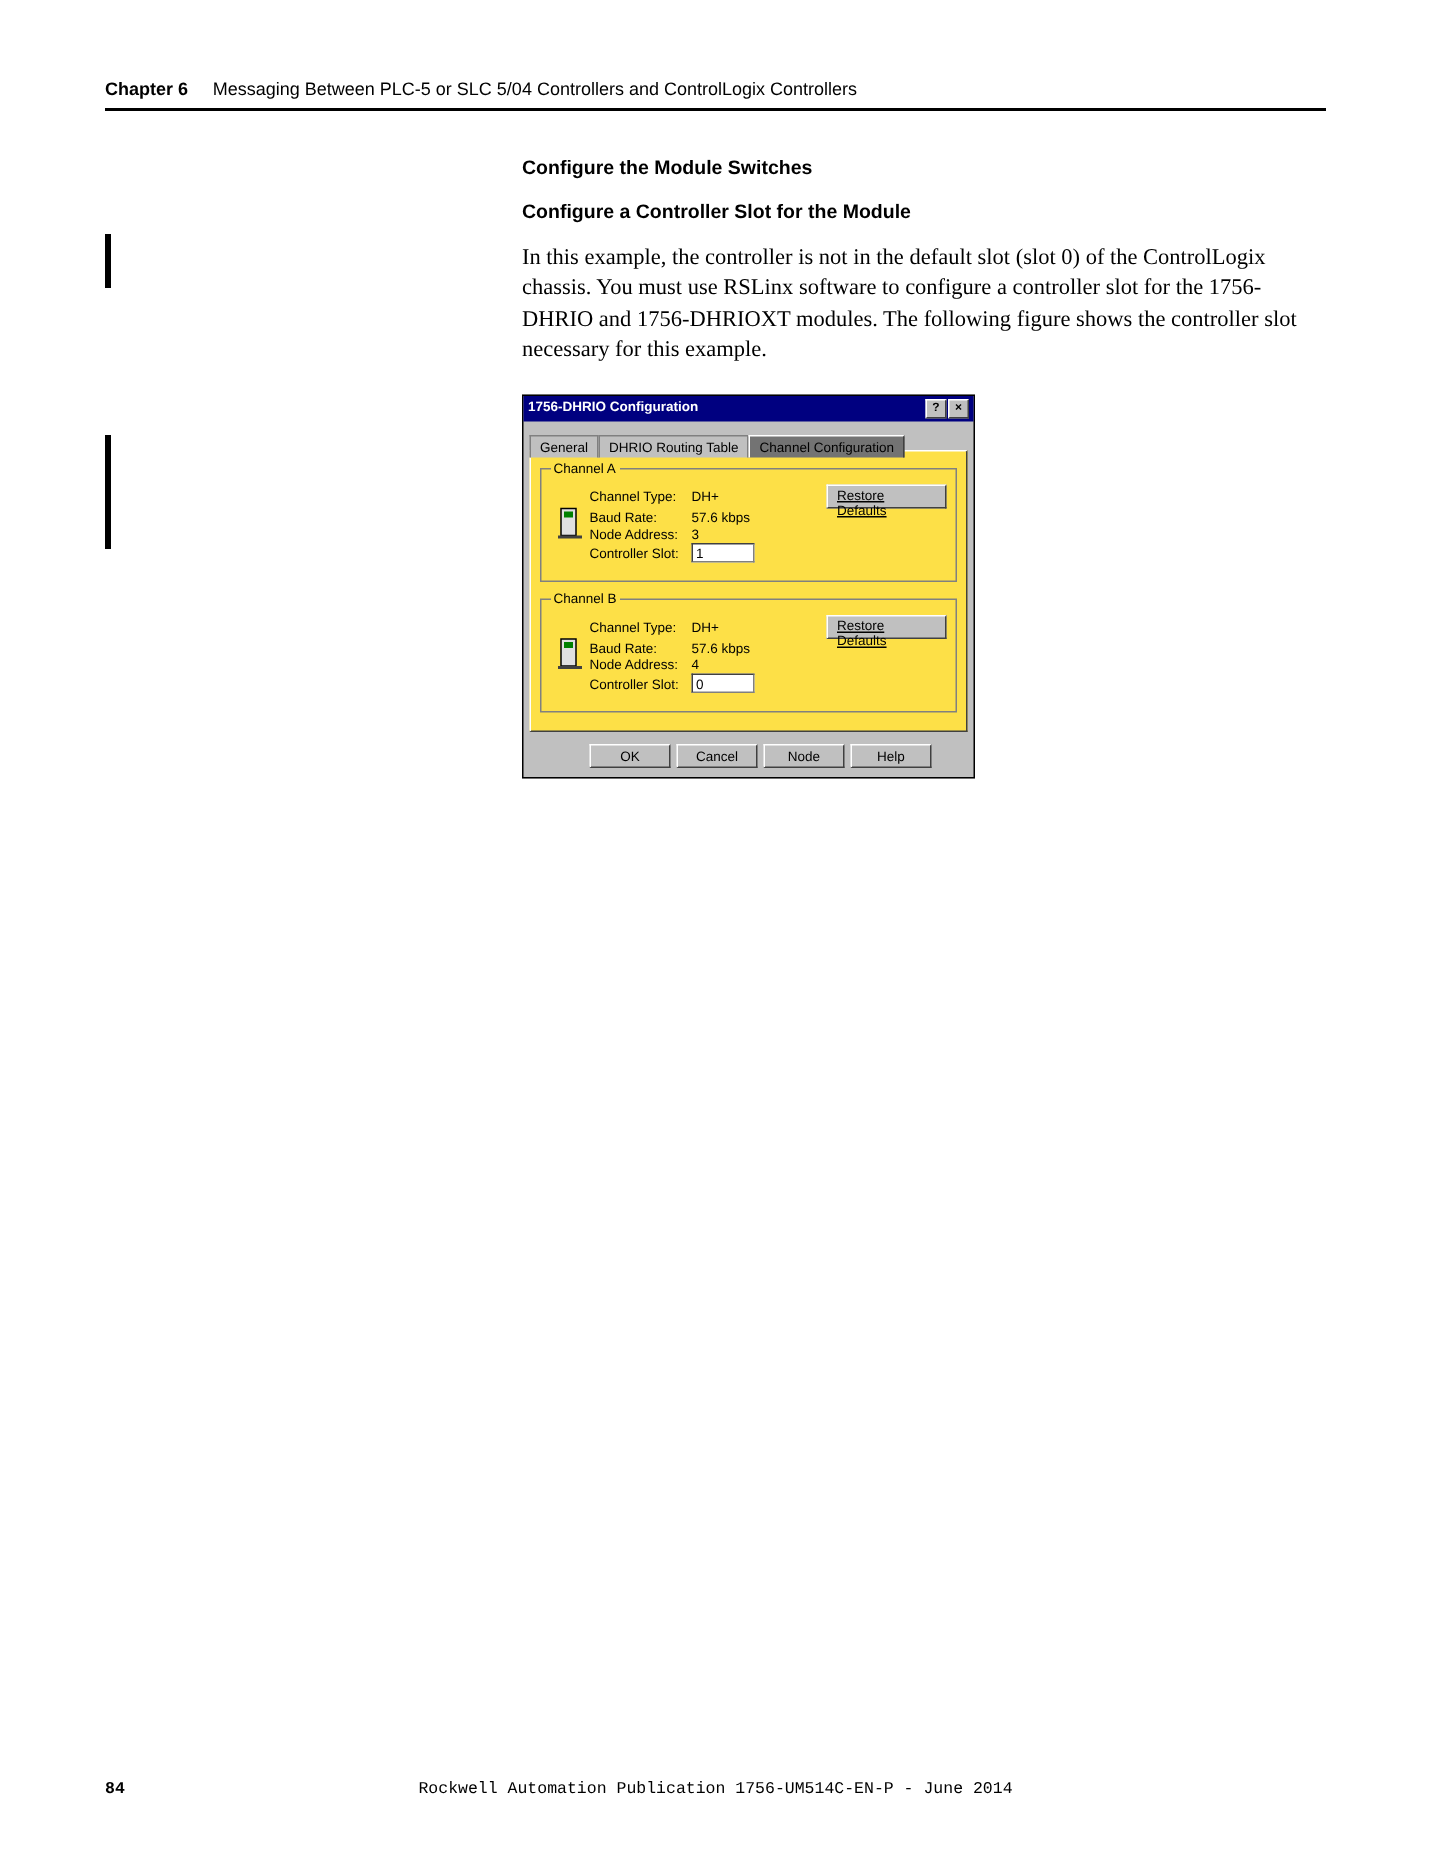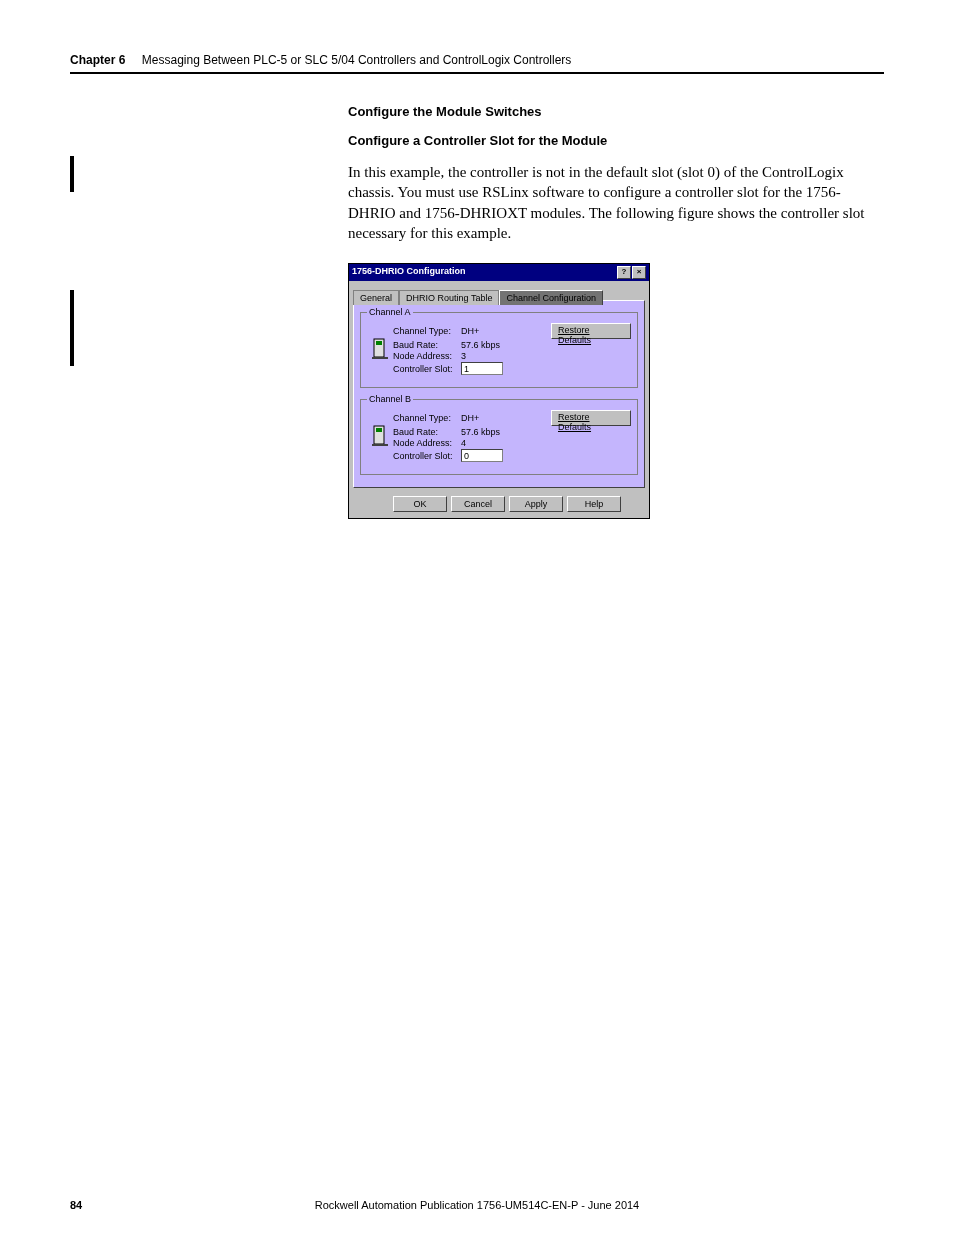--- a/index.html
+++ b/index.html
@@ -99,21 +99,21 @@
   .tab.active {
     background: #737373;
     border-color: #fff #404040 #c0c0c0 #fff;
     z-index: 2;
   }
   .tabpanel {
     border: 1px solid #fff;
     border-right-color:#404040; border-bottom-color:#404040;
     margin: 0 4px 4px 4px;
     padding: 6px;
-    background: #c4b5fd;
+    background: #fde047;
   }
   fieldset.ch {
     border: 1px solid #808080;
     margin: 0 0 6px 0;
     padding: 4px 6px 10px 6px;
   }
   fieldset.ch legend {
     font-size: 9px;
     padding: 0 2px;
   }
@@ -150,23 +150,23 @@
   }
   .restore { margin-left:auto; width:80px; text-align:left;text-decoration:underline; }
   .btnrow {
     display:flex; gap:4px; justify-content:center;
     padding: 4px 0 6px 16px;
   }
   .btnrow .btn { width:54px; text-align:center; }
 
   .footer {
     position: absolute;
-    bottom: 24px;
+    bottom: 36px;
     left: 70px; right: 70px;
-    font-family: Liberation Sans, sans-serif;
+    font-family: Liberation Mono, monospace;
     font-size: 11px;
   }
   .footer .pnum { font-weight: bold; }
   .footer .pub { position:absolute; left:50%; transform:translateX(-50%); }
 </style>
 </head>
 <body>
 
 <div class="page">
   <div class="changebar cb1"></div>
@@ -258,21 +258,21 @@
                   <input class="inp" value="0" style="">
                 </div>
             </div>
           </div>
         </fieldset>
 
       </div>
       <div class="btnrow">
         <button class="btn">OK</button>
         <button class="btn">Cancel</button>
-        <button class="btn">Apply</button>
+        <button class="btn">Node</button>
         <button class="btn">Help</button>
       </div>
     </div>
   </div>
 
   <div class="footer">
     <span class="pnum">84</span>
     <span class="pub">Rockwell Automation Publication 1756-UM514C-EN-P - June 2014</span>
   </div>
 </div>

